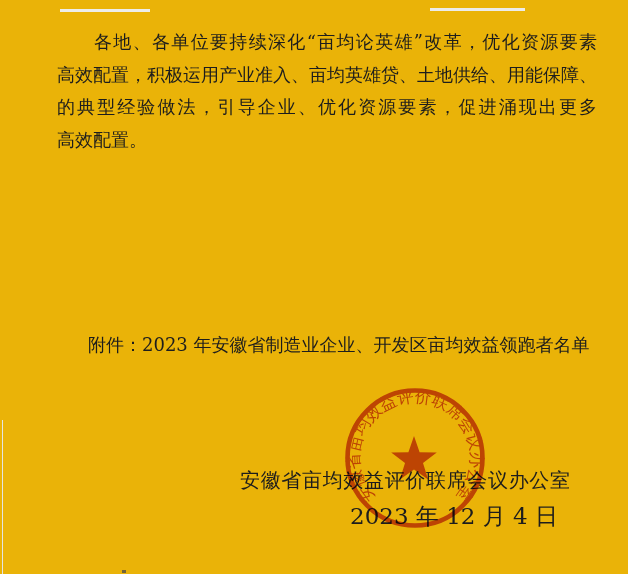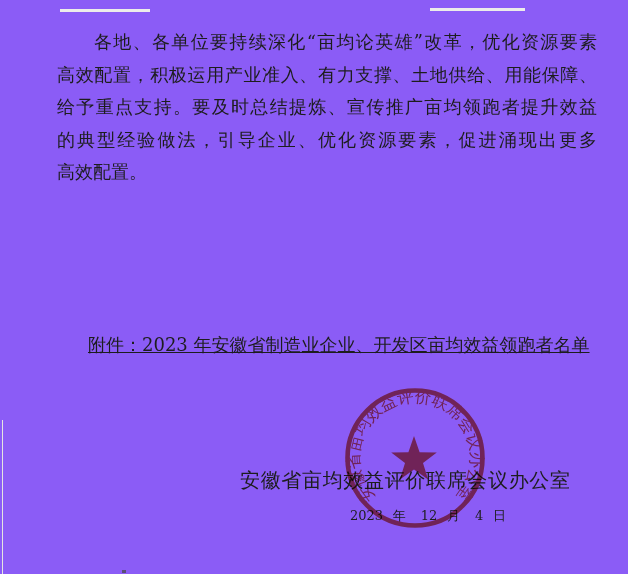--- a/index.html
+++ b/index.html
@@ -1,19 +1,19 @@
 <!DOCTYPE html>
 <html><head>
 <meta charset="utf-8">
 <style>
   html,body{margin:0;padding:0;background:#ffffff;}
   .page{
     position:relative;
     width:628px;height:574px;
-    background:#8b5cf6;
+    background:#eab308;
     overflow:hidden;
     font-family:"DejaVu Serif","Liberation Serif",serif;
     color:#1d1d1d;
   }
   .body-text{
     position:absolute;
     left:57px;top:26px;width:540px;
     font-size:18px;
   }
   .line{
@@ -23,33 +23,32 @@
     text-justify:inter-character;
     white-space:nowrap;
   }
   .line.first{ text-indent:37px; }
   .line.last{ text-align-last:left; }
   .attachment{
     position:absolute;
     left:88px;top:330px;width:520px;
     font-size:18px;line-height:30px;
     white-space:nowrap;
-    text-decoration:underline;
   }
   .signature{
     position:absolute;
     left:240px;top:466px;width:330px;
     font-size:20px;line-height:28px;
     text-align:justify;text-align-last:justify;
     white-space:nowrap;
   }
   .sig-date{
     position:absolute;
     left:350px;top:503px;width:156px;
-    font-size:13px;line-height:26px;
+    font-size:23px;line-height:26px;
     text-align:justify;text-align-last:justify;
     white-space:nowrap;
   }
   .seal{
     position:absolute;
     left:340px;top:383px;width:150px;height:150px;
     opacity:0.84;
     mix-blend-mode:multiply;
     pointer-events:none;
   }
@@ -59,22 +58,21 @@
   .smudge-top-right{ left:430px;top:8px;width:95px;height:3px;background:#ececea; }
   .edge-line{ left:2px;top:420px;width:1px;height:154px;background:#e5e5e1; }
 </style>
 </head>
 <body>
 
 <div class="page">
 
   <div class="body-text">
     <div class="line first">各地、各单位要持续深化“亩均论英雄”改革，优化资源要素</div>
-    <div class="line">高效配置，积极运用产业准入、有力支撑、土地供给、用能保障、</div>
-    <div class="line">给予重点支持。要及时总结提炼、宣传推广亩均领跑者提升效益</div>
+    <div class="line">高效配置，积极运用产业准入、亩均英雄贷、土地供给、用能保障、</div>
     <div class="line">的典型经验做法，引导企业、优化资源要素，促进涌现出更多</div>
     <div class="line last">高效配置。</div>
   </div>
 
   <div class="attachment">附件：2023 年安徽省制造业企业、开发区亩均效益领跑者名单</div>
 
   <div class="signature">安徽省亩均效益评价联席会议办公室</div>
 
   <div class="sig-date">2023 年 12 月 4 日</div>
 

